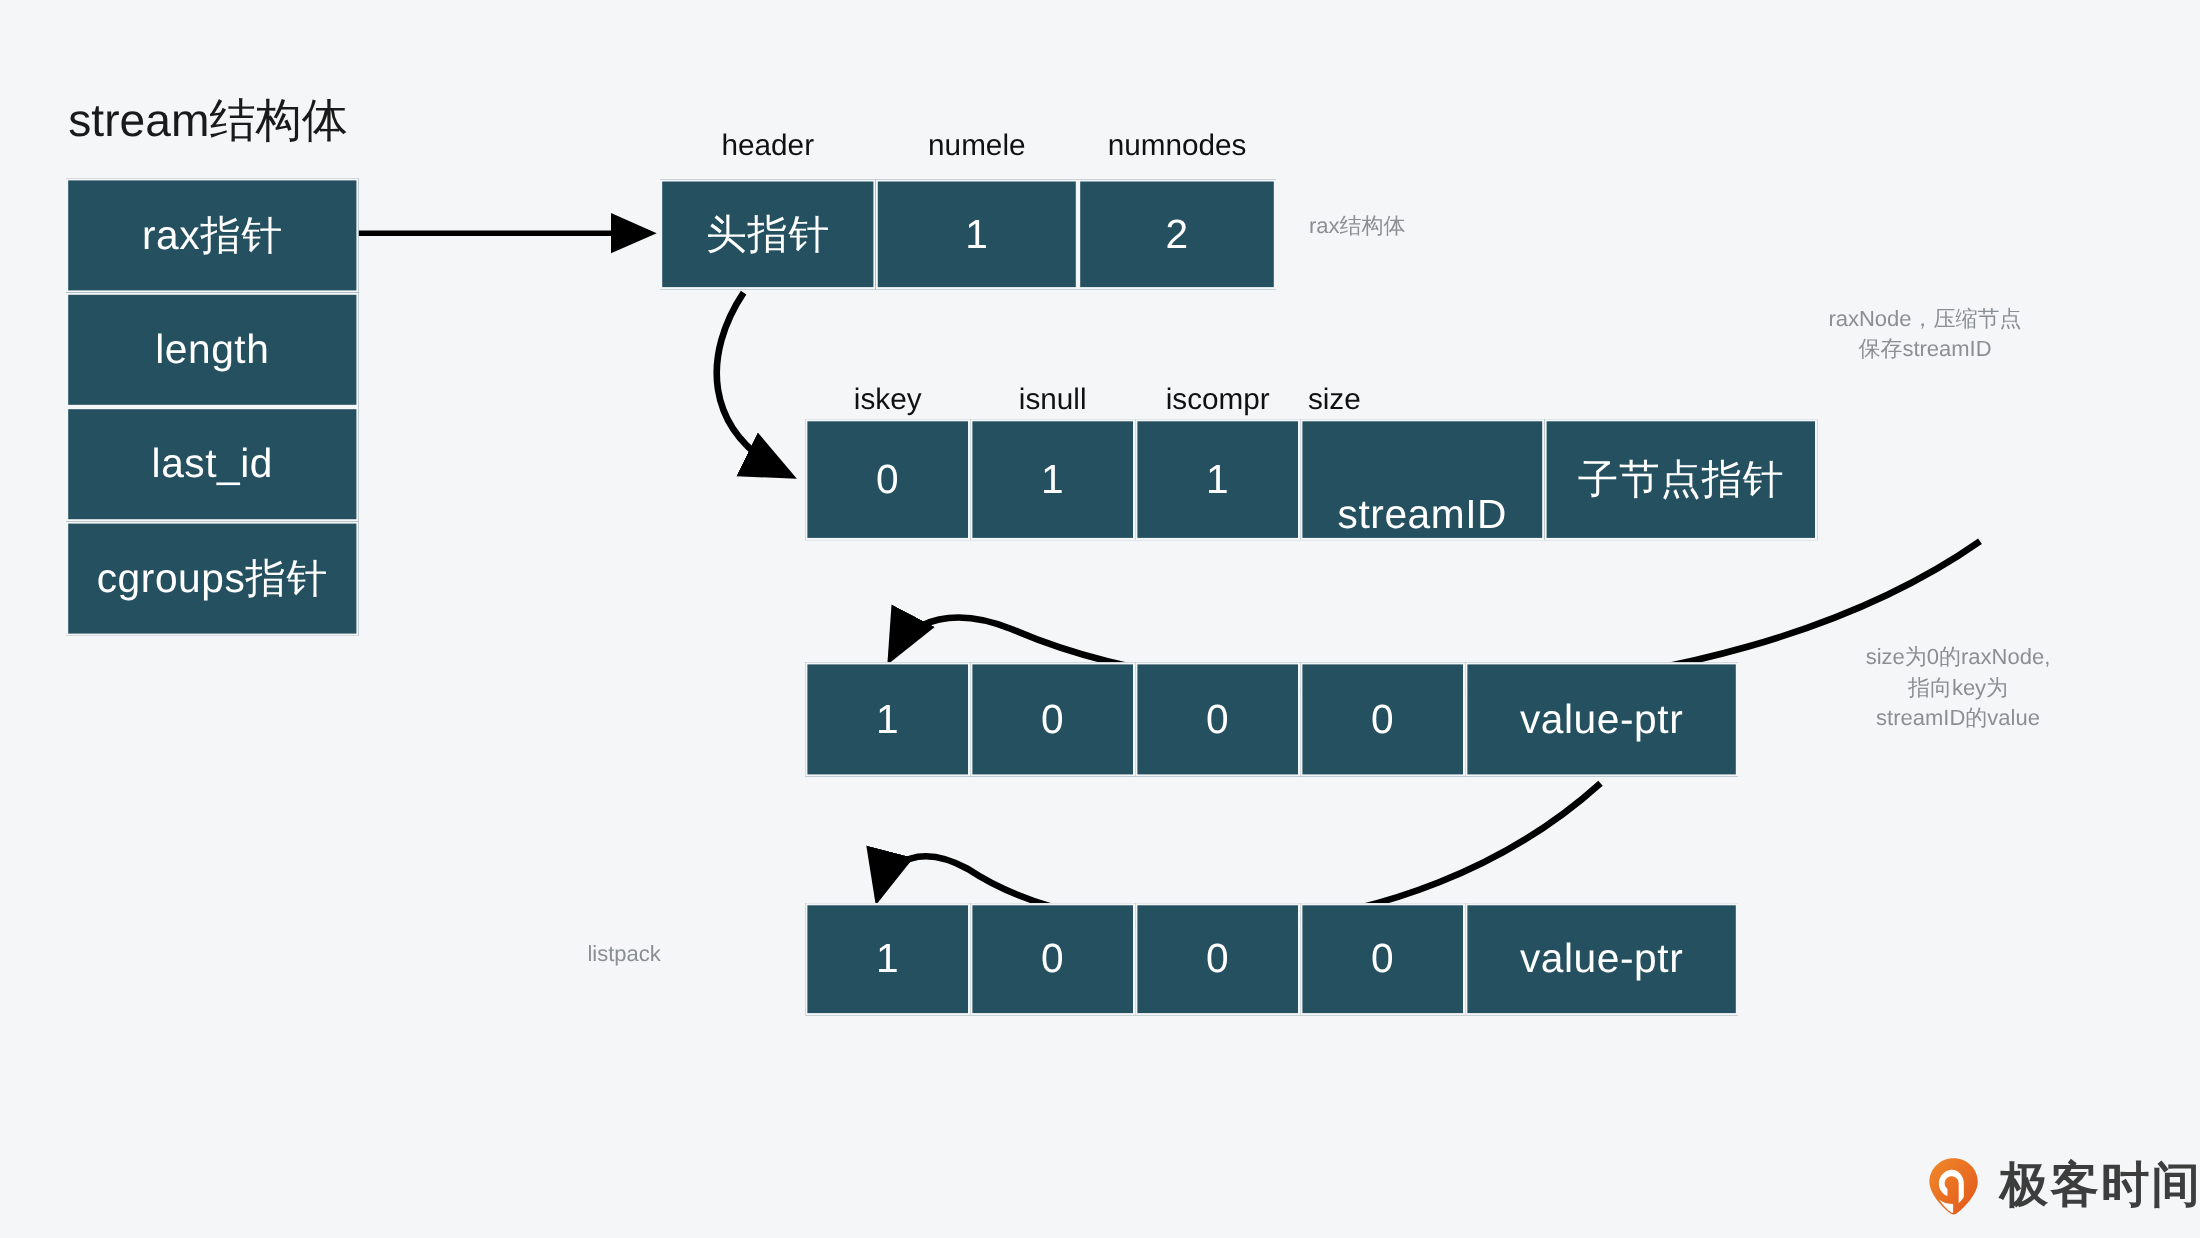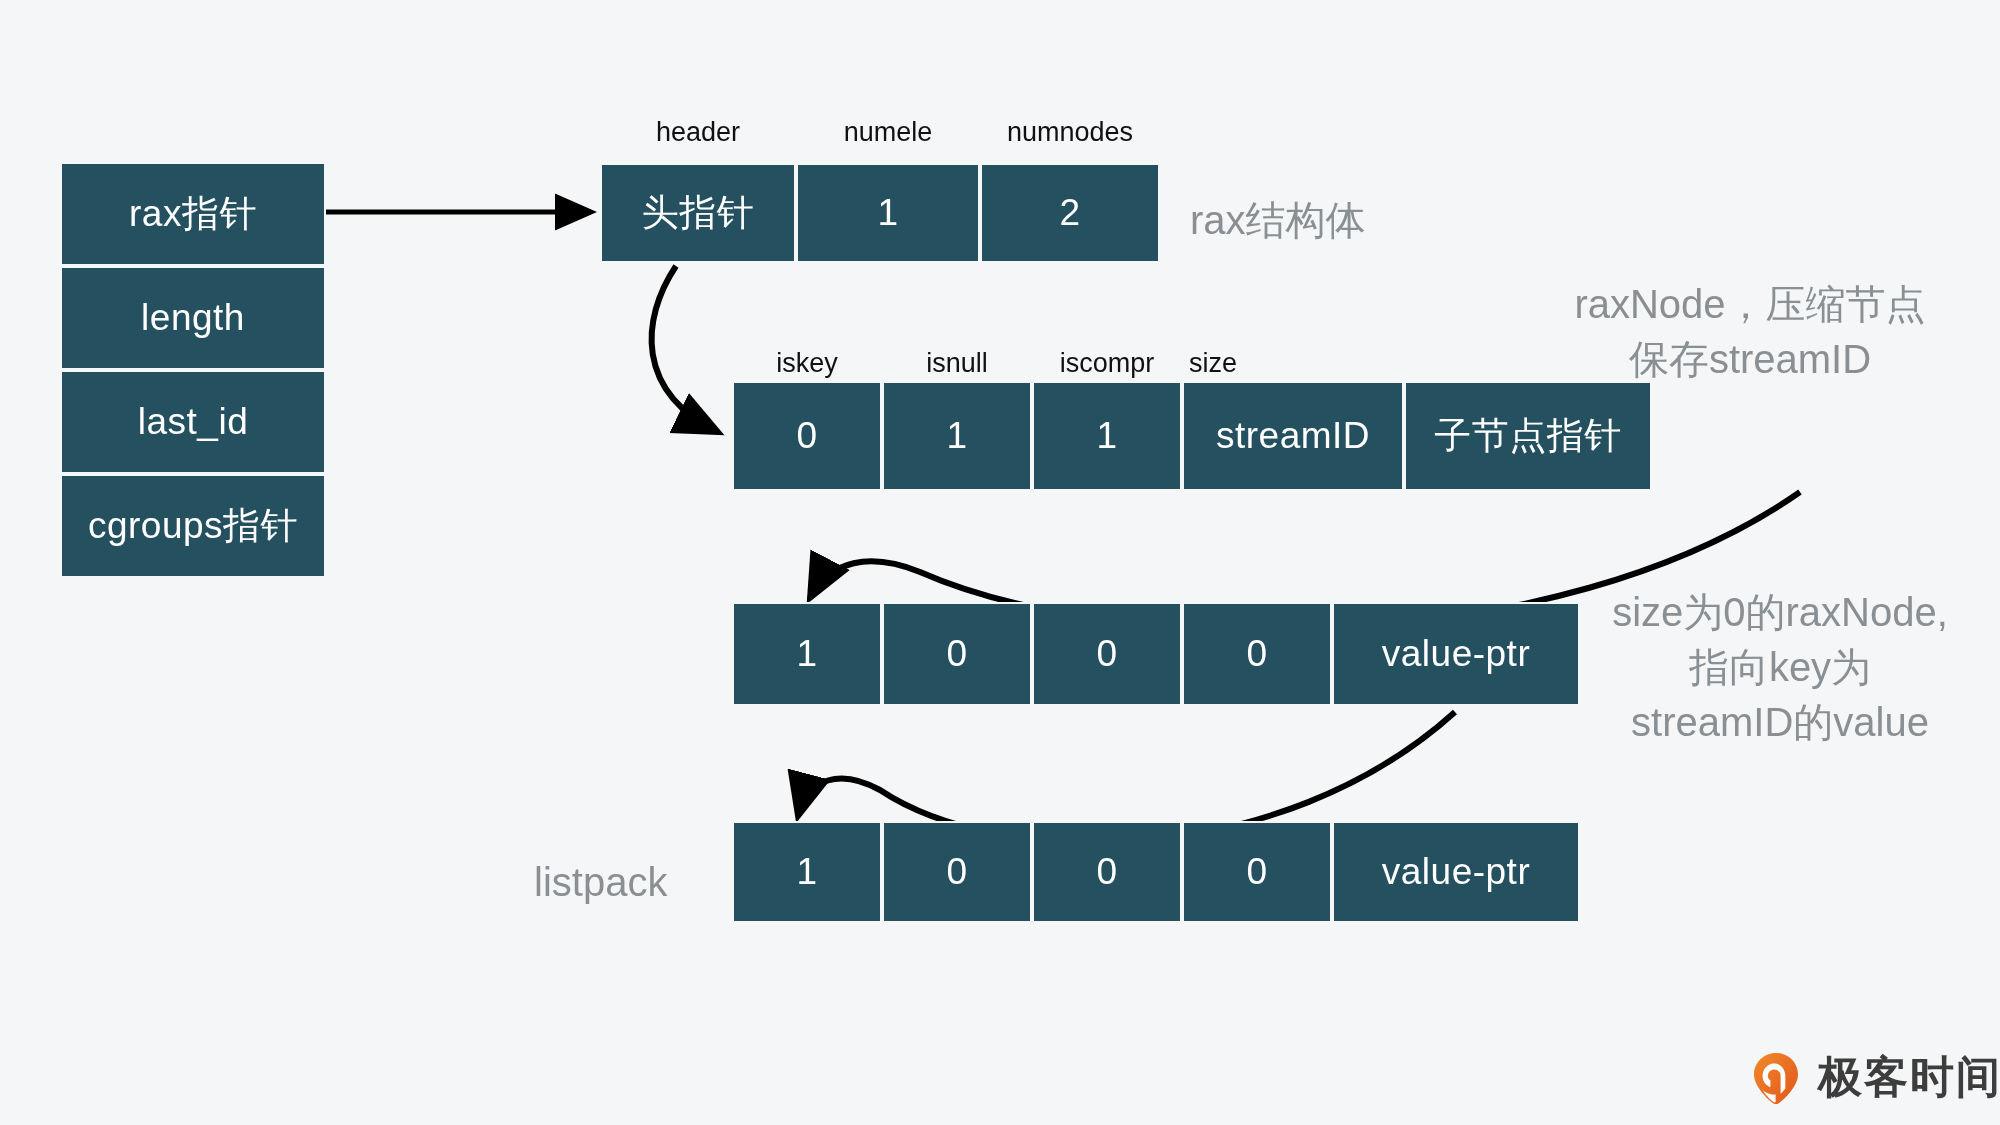--- a/index.html
+++ b/index.html
@@ -27,21 +27,21 @@
   .row{display:flex;}
 
   
   .title{
     font-size:42px;color:#1a1a1a;font-weight:400;white-space:nowrap;
   }
   .fieldlabel{
     font-size:27px;color:#111111;white-space:nowrap;text-align:center;
   }
   .note{
-    font-size:40px;color:#8a8f93;white-space:nowrap;line-height:1.38;
+    font-size:20px;color:#8a8f93;white-space:nowrap;line-height:1.38;
   }
   .note.center{text-align:center;}
 
   svg.lines{position:absolute;left:0;top:0;width:2000px;height:1125px;pointer-events:none;}
 
   
   .wm{position:absolute;display:flex;align-items:center;gap:14px;}
   .wm-text{font-size:44px;color:#3d3d3d;letter-spacing:2px;font-weight:700;white-space:nowrap;}
 </style>
 </head>
@@ -58,20 +58,21 @@
 
     <path d="M325,212 L591,212" stroke="#000000" stroke-width="5" fill="none" marker-end="url(#ah)"></path>
 
     <path d="M676,266 C640,320 636,392 718,432" stroke="#000000" stroke-width="6" fill="none" marker-end="url(#ah)"></path>
 
     <path d="M1800,492 C1560,660 1120,660 920,572 C870,552 830,560 810,598" stroke="#000000" stroke-width="6" fill="none" marker-end="url(#ah)"></path>
 
     <path d="M1455,712 C1280,870 1000,870 880,790 C840,768 808,778 798,816" stroke="#000000" stroke-width="6" fill="none" marker-end="url(#ah)"></path>
   </svg>
 
+  <div class="abs title" style="left:62px;top:82px;">stream结构体</div>
 
   <div class="abs" style="left:60px;top:162px;width:266px;">
     <div class="cell" style="height:104px;">
       <span>rax指针</span>
     </div>
     <div class="cell" style="height:104px;">
       <span>length</span>
     </div>
     <div class="cell" style="height:104px;">
       <span>last_id</span>
@@ -112,21 +113,21 @@
   <div class="abs row" style="left:732px;top:381px;">
     <div class="cell" style="width:150px;height:110px;">
       <span>0</span>
     </div>
     <div class="cell" style="width:150px;height:110px;">
       <span>1</span>
     </div>
     <div class="cell" style="width:150px;height:110px;">
       <span>1</span>
     </div>
-    <div class="cell" style="width:222px;height:110px;">
+    <div class="cell" style="width:222px;height:110px;align-items:flex-end;">
       <span>streamID</span>
     </div>
     <div class="cell" style="width:248px;height:110px;">
       <span>子节点指针</span>
     </div>
   </div>
 
   <div class="abs row" style="left:732px;top:602px;">
     <div class="cell" style="width:150px;height:104px;">
       <span>1</span>

